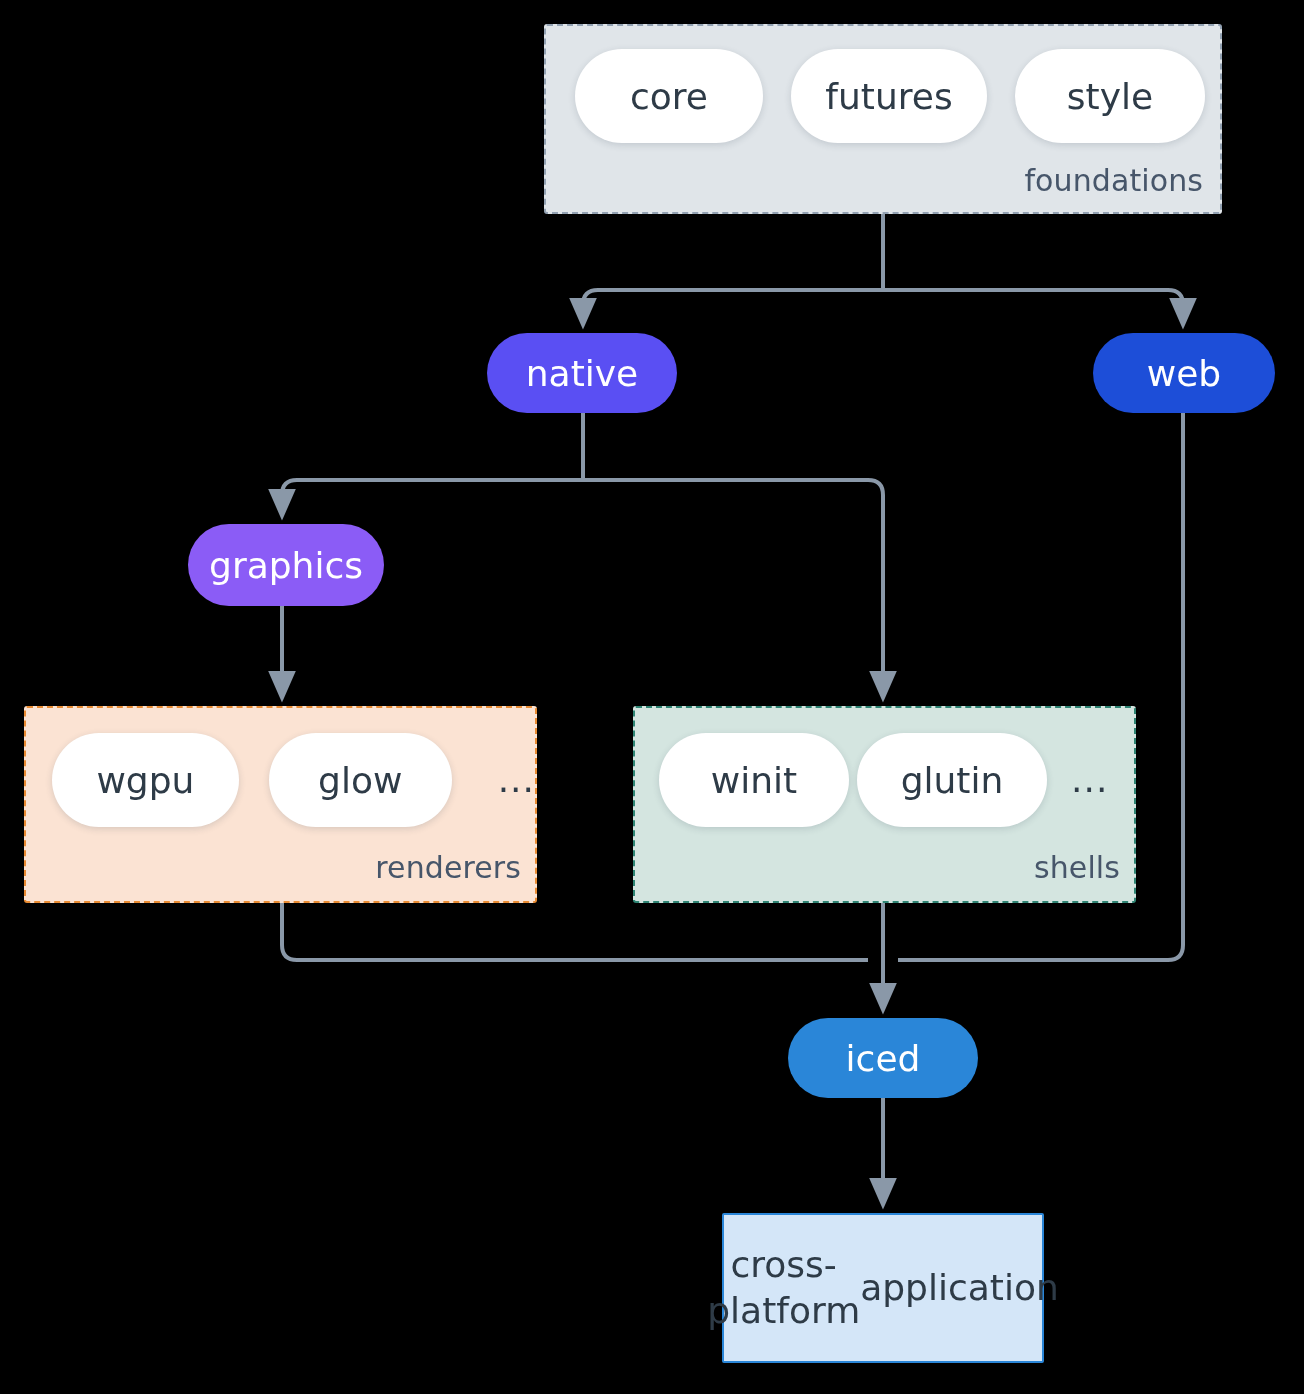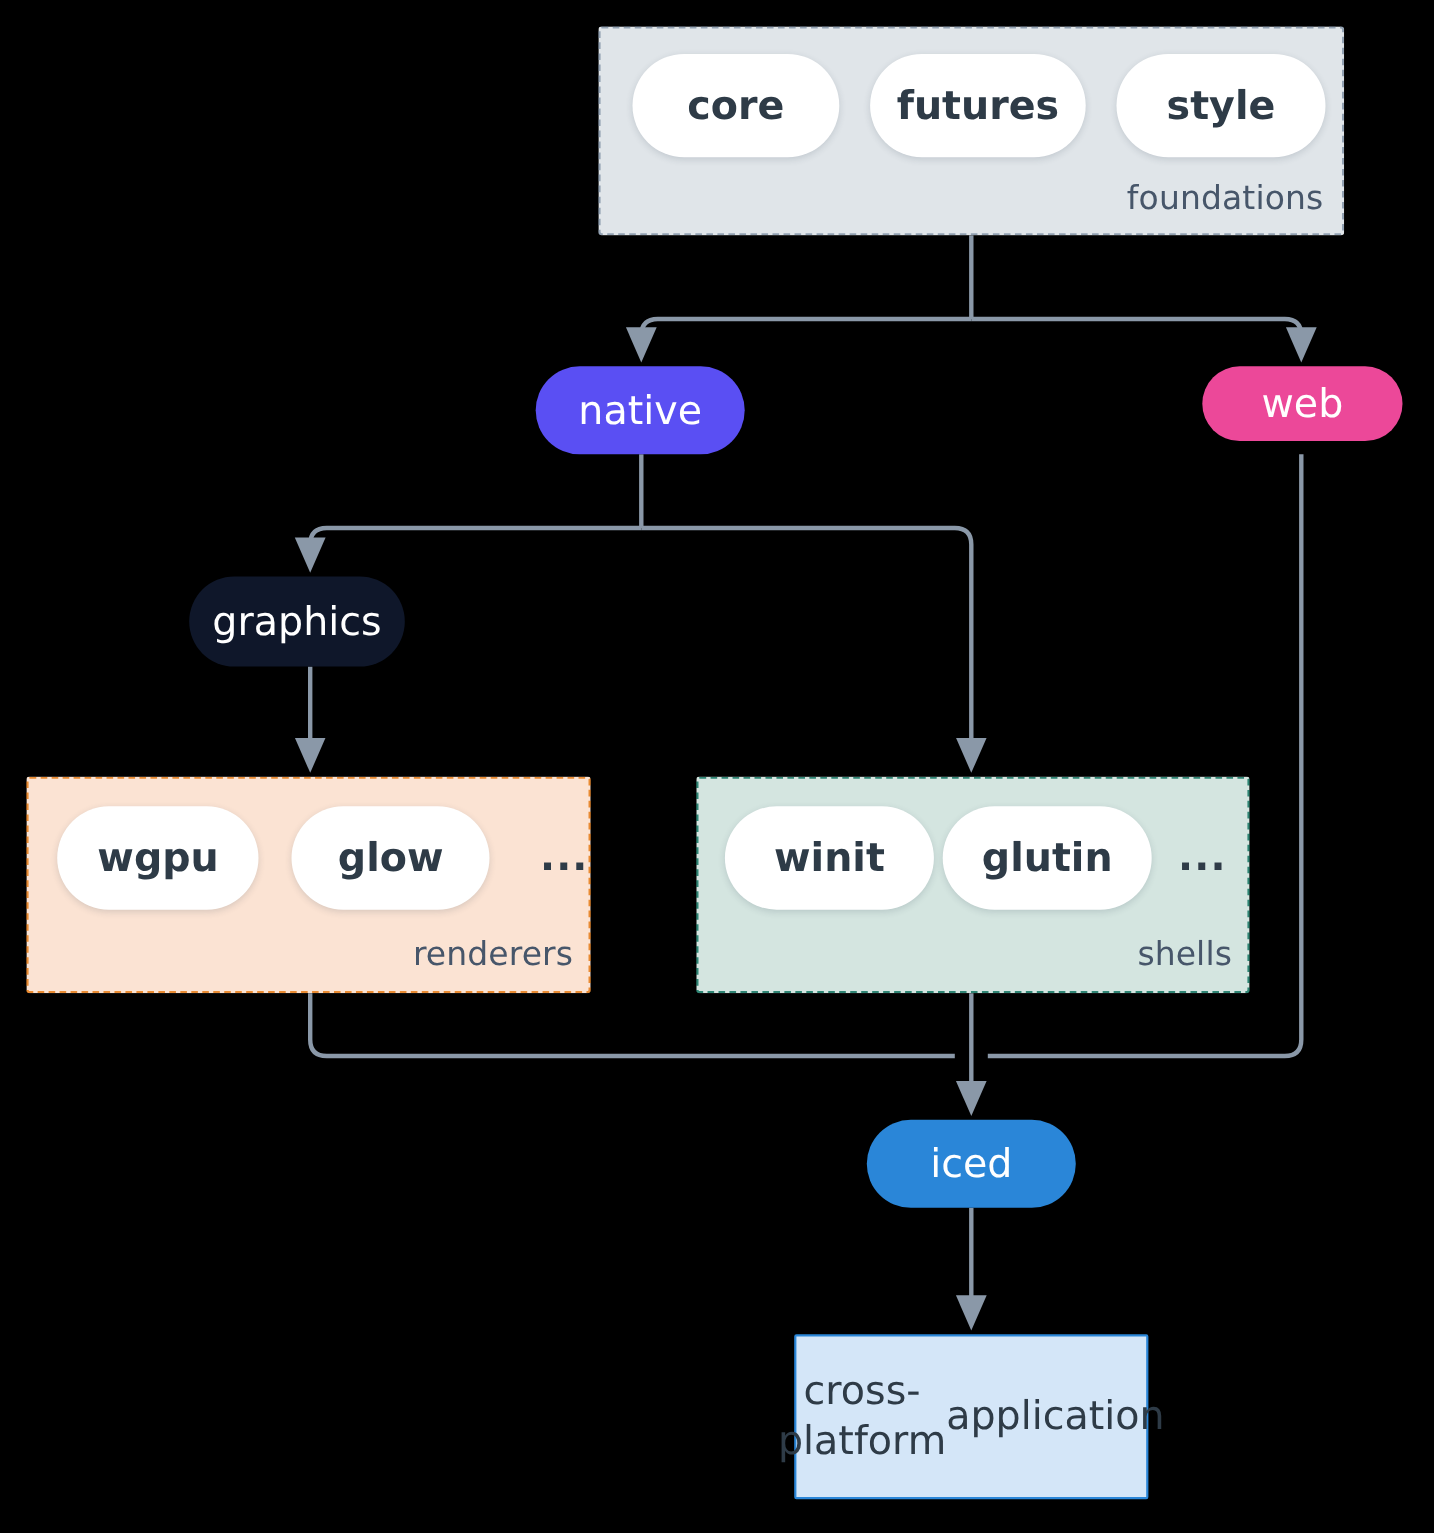--- a/index.html
+++ b/index.html
@@ -32,21 +32,20 @@
   .group-inner {
     position: absolute;
     left: 0; top: 0; right: 0; bottom: 0;
     display: flex;
     flex-direction: column;
     justify-content: space-between;
   }
   .group-items {
     display: flex;
     align-items: flex-start;
-    font-weight: bold;
   }
   .group-label {
     text-align: right;
     font-size: 30px;
     line-height: 1;
     color: #47566a;
     letter-spacing: 0.1px;
   }
 
   
@@ -151,30 +150,30 @@
     top: 333px;
     width: 190px;
     height: 80px;
     background: #5a4ff3;
     border-radius: 40px;
   }
   #node-web {
     left: 1093px;
     top: 333px;
     width: 182px;
-    height: 68px;
-    background: #ec4899;
+    height: 80px;
+    background: #1d4ed8;
     border-radius: 40px;
   }
   #node-graphics {
-    left: 172px;
+    left: 188px;
     top: 524px;
     width: 196px;
     height: 82px;
-    background: #0f172a;
+    background: #8b5cf6;
     border-radius: 41px;
   }
   #node-iced {
     left: 788px;
     top: 1018px;
     width: 190px;
     height: 80px;
     background: #2a86d8;
     border-radius: 40px;
   }

